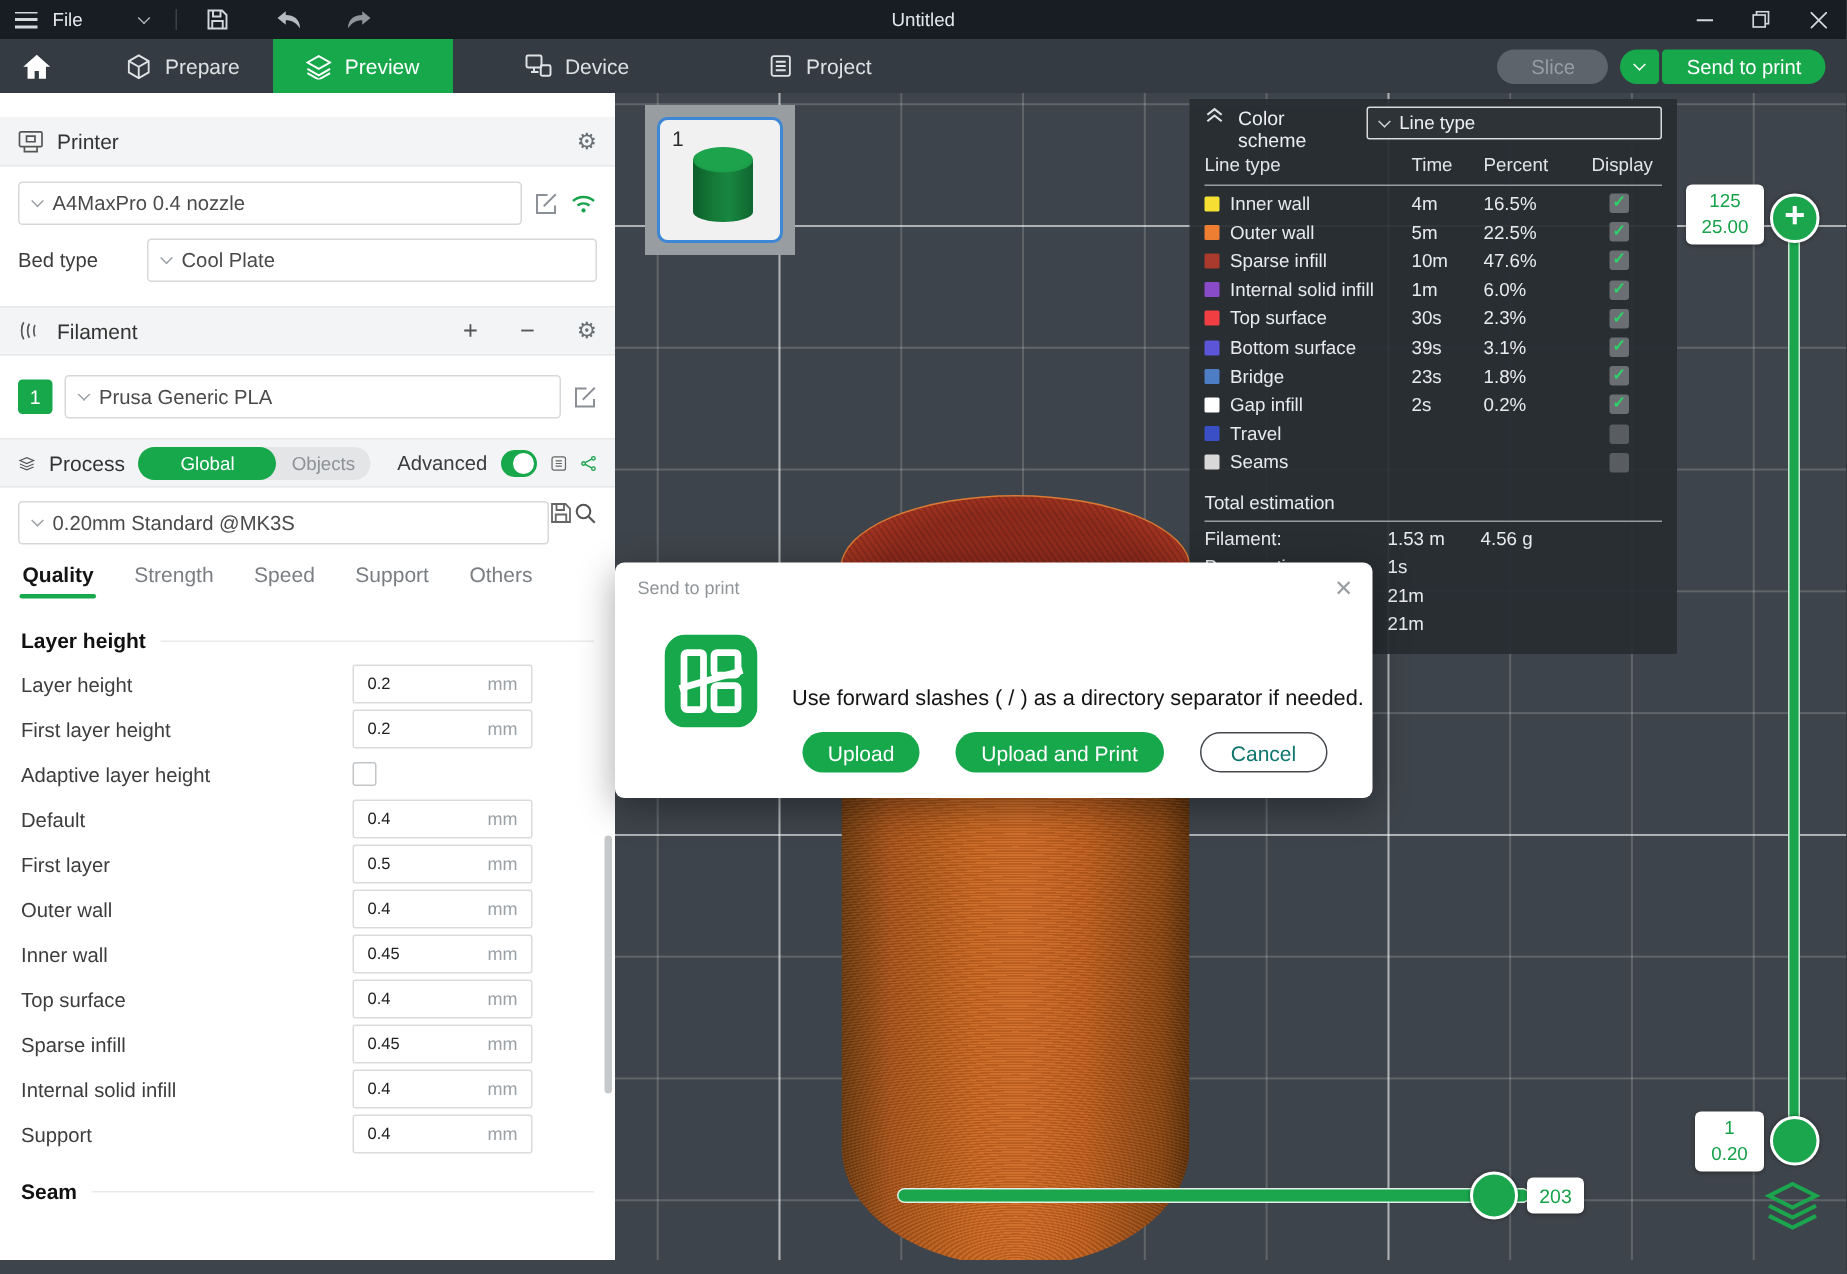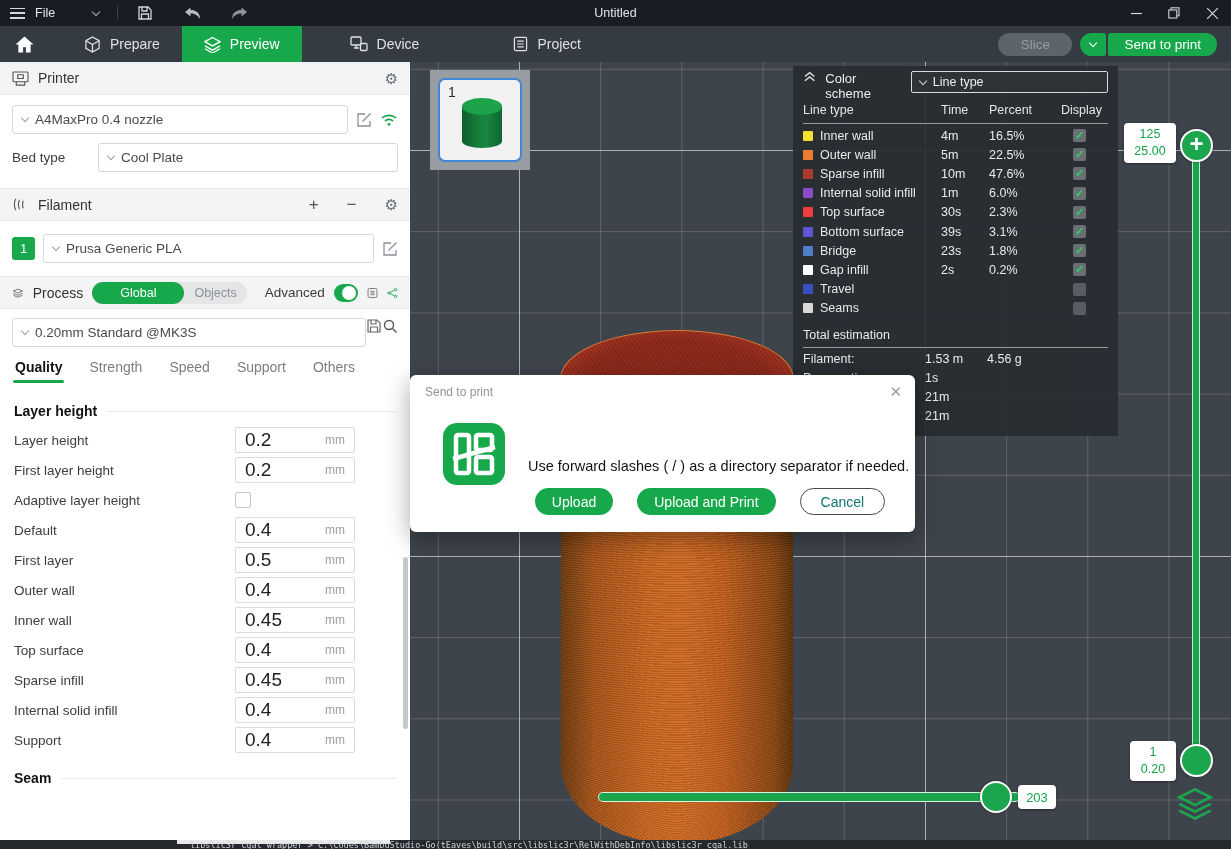--- a/index.html
+++ b/index.html
@@ -62,21 +62,21 @@
   .tab { position:relative; padding-bottom:8px; }
   .tab.active { color:#141414; font-weight:bold; }
   .tab.active::after { content:""; position:absolute; left:-2px; right:-2px; bottom:0; height:3.5px; border-radius:2px; background:#17a84b; }
   .params { padding:2px 14px 0; }
   .sec-title { display:flex; align-items:center; gap:10px; margin:15px 0 6px; font-size:14px; font-weight:bold; color:#111; }
   .sec-title::after { content:""; flex:1; height:1px; background:#e8eaec; }
   .param-row { display:flex; align-items:center; height:30px; padding-right:41px; }
   .param-label { flex:1; font-size:13.5px; color:#3d3d3d; }
   .val-box { width:120px; height:26px; border:1px solid #d9dbdd; border-radius:2px; background:#fff;
              display:flex; align-items:center; padding:0 9px; }
-  .val-box .val { flex:1; font-size:19px; color:#222; }
+  .val-box .val { flex:1; font-size:11px; color:#222; }
   .val-box .unit { font-size:12px; color:#9aa0a5; }
   .checkbox { width:16px; height:16px; border:1px solid #c3c6c9; border-radius:2px; background:#fff; }
   .side-scroll { position:absolute; right:2px; top:495px; width:5px; height:172px; border-radius:3px; background:#c6c9cc; }
 
   
   .viewport { position:absolute; left:410px; top:62px; width:821px; height:778px; background:#3e444b; overflow:hidden;
     background-image:
       linear-gradient(to right, rgba(255,255,255,.50) 1.5px, transparent 1.5px),
       linear-gradient(to bottom, rgba(255,255,255,.50) 1.5px, transparent 1.5px),
       linear-gradient(to right, rgba(255,255,255,.17) 1px, transparent 1px),
@@ -277,21 +277,21 @@
         <div class="send-chev">
             <span class="chev"></span>
           </div>
         <div class="btn-send">Send to print</div>
       </div>
     </div>
   </div>
 
   <div class="sidebar">
 
-    <div class="sec-head" style="border-top:none;">
+    <div class="sec-head" style="border-top:none;margin-top:16px;">
       <svg width="17" height="15" viewBox="0 0 18 16" fill="none" stroke="#555" stroke-width="1.2">
         <rect x="1" y="1" width="16" height="10.5" rx="1"></rect>
           <path d="M4.5 11.5v3.5h9v-3.5M6 4h6v4H6z"></path>
         </svg>
       <span>Printer</span>
       <span class="spacer"></span>
       <span class="gear">⚙</span>
     </div>
     <div class="body-pad">
       <div class="row">
@@ -668,18 +668,14 @@
       </svg>
     </div>
     <div class="dlg-hint">Use forward slashes ( / ) as a directory separator if needed.</div>
     <div class="dlg-btns">
       <div class="btn-green">Upload</div>
       <div class="btn-green">Upload and Print</div>
       <div class="btn-cancel">Cancel</div>
     </div>
   </div>
 
-  <div class="statusbar">
-    <div class="status-lightbox"></div>
-    <div class="console-text">libslic3r_cgal_wrapper    &gt; C:\Codes\BambuStudio-Go(tEaves\build\src\libslic3r\RelWithDebInfo\libslic3r_cgal.lib</div>
-  </div>
 
 </div>
 
 </body></html>

